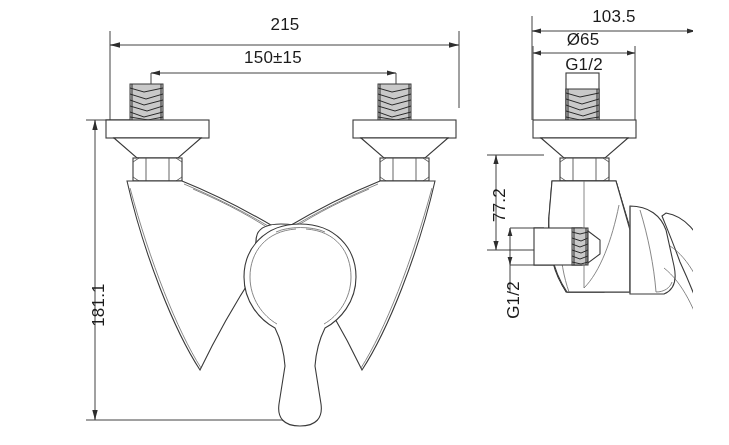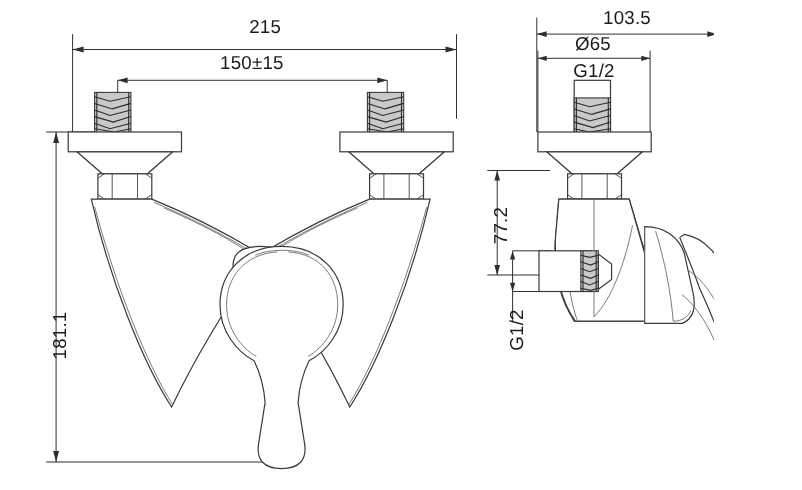--- a/index.html
+++ b/index.html
@@ -10,20 +10,21 @@
   }
   body {
     font-family: "Liberation Sans", sans-serif;
   }
   #drawing-root {
     position: relative;
     width: 649px;
     height: 445px;
     background: #ffffff;
     overflow: hidden;
+    padding-left: 44px;
   }
   svg#cad {
     display: block;
     width: 729px;
     height: 445px;
   }
   .ln {
     fill: none;
     stroke: #3a3a3a;
     stroke-width: 1.1;

